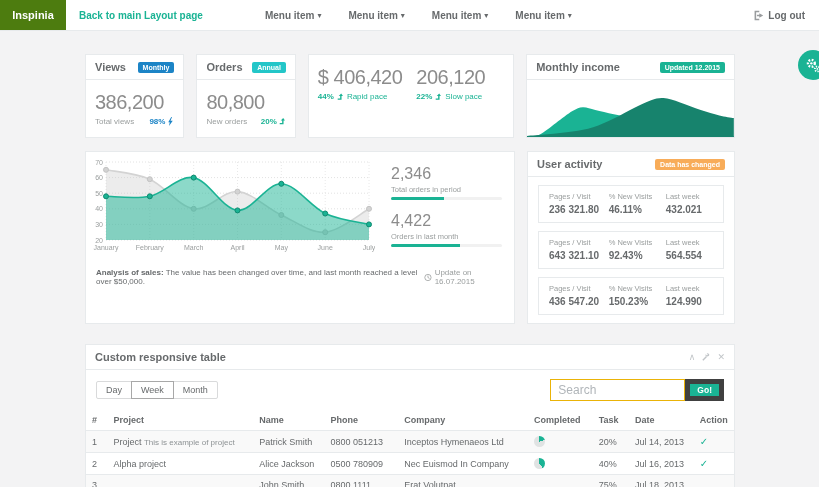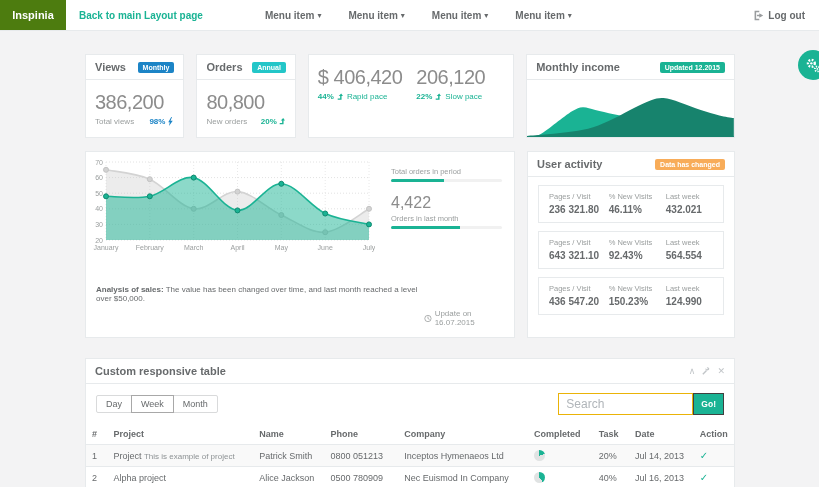--- a/index.html
+++ b/index.html
@@ -52,42 +52,42 @@
   .rev-right .line1 b { color: #676a6c; }
   .rev-right .line2 { font-size: 10px; font-weight: bold; color: #676a6c; margin-top: 2px; }
   .rev-body { display: flex; padding: 5px 10px 0 4px; }
   #revenue-chart { width: 285px; height: 95px; flex: 0 0 auto; }
   .rev-stats { flex: 1; padding: 8px 2px 0 16px; }
   .rev-stats .val { font-size: 16px; color: #8c8c8c; }
   .rev-stats .lbl { font-size: 7.5px; color: #9a9e9e; margin: 2px 0 3px; }
   .progress { height: 3px; background: #f1f1f1; border-radius: 2px; margin-bottom: 12px; overflow: hidden; }
   .progress i { display: block; height: 100%; background: #1ab394; }
   .rev-footer { display: flex; justify-content: space-between; align-items: center; padding: 9px 10px 10px; font-size: 8px; color: #676a6c; }
-  .rev-footer .upd { color: #9a9e9e; display: inline-flex; align-items: center; gap: 3px; margin-top: 48px; }
+  .rev-footer .upd { color: #9a9e9e; display: inline-flex; align-items: center; gap: 3px; }
   .rev-footer .upd svg { width: 9px; height: 9px; stroke: #9a9e9e; }
   
   .ua-row { border: 1px solid #e7eaec; margin: 8px 10px; padding: 6px 10px 7px; display: grid; grid-template-columns: 1.2fr 1.15fr 0.95fr; }
   .ua-row .lbl { font-size: 7.5px; color: #9a9e9e; margin-bottom: 3px; }
   .ua-row .val { font-size: 10px; font-weight: bold; color: #676a6c; }
   
   .tools { display: flex; gap: 7px; align-items: center; color: #c1c5c8; }
   .tools span { cursor: pointer; font-size: 9px; line-height: 1; }
   .tools svg { width: 8px; height: 8px; fill: #c1c5c8; }
   .toolbar { display: flex; justify-content: space-between; align-items: center; padding: 9px 10px; }
   .btn-group { display: flex; }
   .btn-group .btn { font-size: 9px; color: #676a6c; background: #fff; border: 1px solid #d9dadb;
                     padding: 3px 9px; margin-left: -1px; cursor: pointer; }
   .btn-group .btn:first-child { border-radius: 2px 0 0 2px; margin-left: 0; }
   .btn-group .btn:last-child { border-radius: 0 2px 2px 0; }
   .btn-group .btn.active { border-color: #a8a8a8; position: relative; z-index: 2; }
   .search-box { display: flex; }
   .search-box input { width: 135px; height: 22px; border: 1px solid #eab308; padding: 0 7px; font-size: 12px;
                       color: #676a6c; font-family: inherit; outline: none; }
   .search-box input::placeholder { color: #b0b5b9; }
-  .go-btn { height: 22px; background: #1ab394; border: 1px solid #404040; color: #fff; font-size: 8.5px;
+  .go-btn { height: 22px; background: #1ab394; border: 5px solid #404040; color: #fff; font-size: 8.5px;
             font-weight: bold; padding: 0 7px; cursor: pointer; font-family: inherit; }
   table.proj { width: 100%; border-collapse: collapse; font-size: 9px; color: #676a6c; }
   table.proj th { text-align: left; font-weight: bold; padding: 5px 6px; border-bottom: 1px solid #e7eaec; }
   table.proj td { padding: 5px 6px; border-top: 1px solid #e7eaec; }
   table.proj tbody tr:nth-child(odd) { background: #f9f9f9; }
   table.proj th:nth-child(1), table.proj td:nth-child(1) { width: 3.3%; }
   table.proj th:nth-child(2), table.proj td:nth-child(2) { width: 22.5%; }
   table.proj th:nth-child(3), table.proj td:nth-child(3) { width: 11%; }
   table.proj th:nth-child(4), table.proj td:nth-child(4) { width: 11.4%; }
   table.proj th:nth-child(5), table.proj td:nth-child(5) { width: 20%; }
@@ -266,20 +266,21 @@
             <path d="M16,39.3C23.3,39.3,45.2,42.4,59.8,39.3C74.4,36.2,89.1,18.3,103.7,20.6C118.3,23.0,132.9,52.4,147.5,53.4C162.1,54.4,176.7,26.3,191.3,26.8C205.9,27.3,220.6,49.7,235.2,56.5C249.8,63.3,271.7,65.6,279,67.4" fill="none" stroke="#1ab394" stroke-width="1.6"></path>
             <circle cx="16" cy="39.3" r="2.5" fill="#1ab394" stroke="#0f8a70" stroke-width="1"></circle>
             <circle cx="59.8" cy="39.3" r="2.5" fill="#1ab394" stroke="#0f8a70" stroke-width="1"></circle>
             <circle cx="103.7" cy="20.6" r="2.5" fill="#1ab394" stroke="#0f8a70" stroke-width="1"></circle>
             <circle cx="147.5" cy="53.4" r="2.5" fill="#1ab394" stroke="#0f8a70" stroke-width="1"></circle>
             <circle cx="191.3" cy="26.8" r="2.5" fill="#1ab394" stroke="#0f8a70" stroke-width="1"></circle>
             <circle cx="235.2" cy="56.5" r="2.5" fill="#1ab394" stroke="#0f8a70" stroke-width="1"></circle>
             <circle cx="279" cy="67.4" r="2.5" fill="#1ab394" stroke="#0f8a70" stroke-width="1"></circle>
           </svg>
         <div class="rev-stats">
+          <div class="val">2,346</div>
           <div class="lbl">Total orders in period</div>
           <div class="progress">
               <i style="width: 48%;"></i>
             </div>
           <div class="val">4,422</div>
           <div class="lbl">Orders in last month</div>
           <div class="progress">
               <i style="width: 62%;"></i>
             </div>
         </div>

